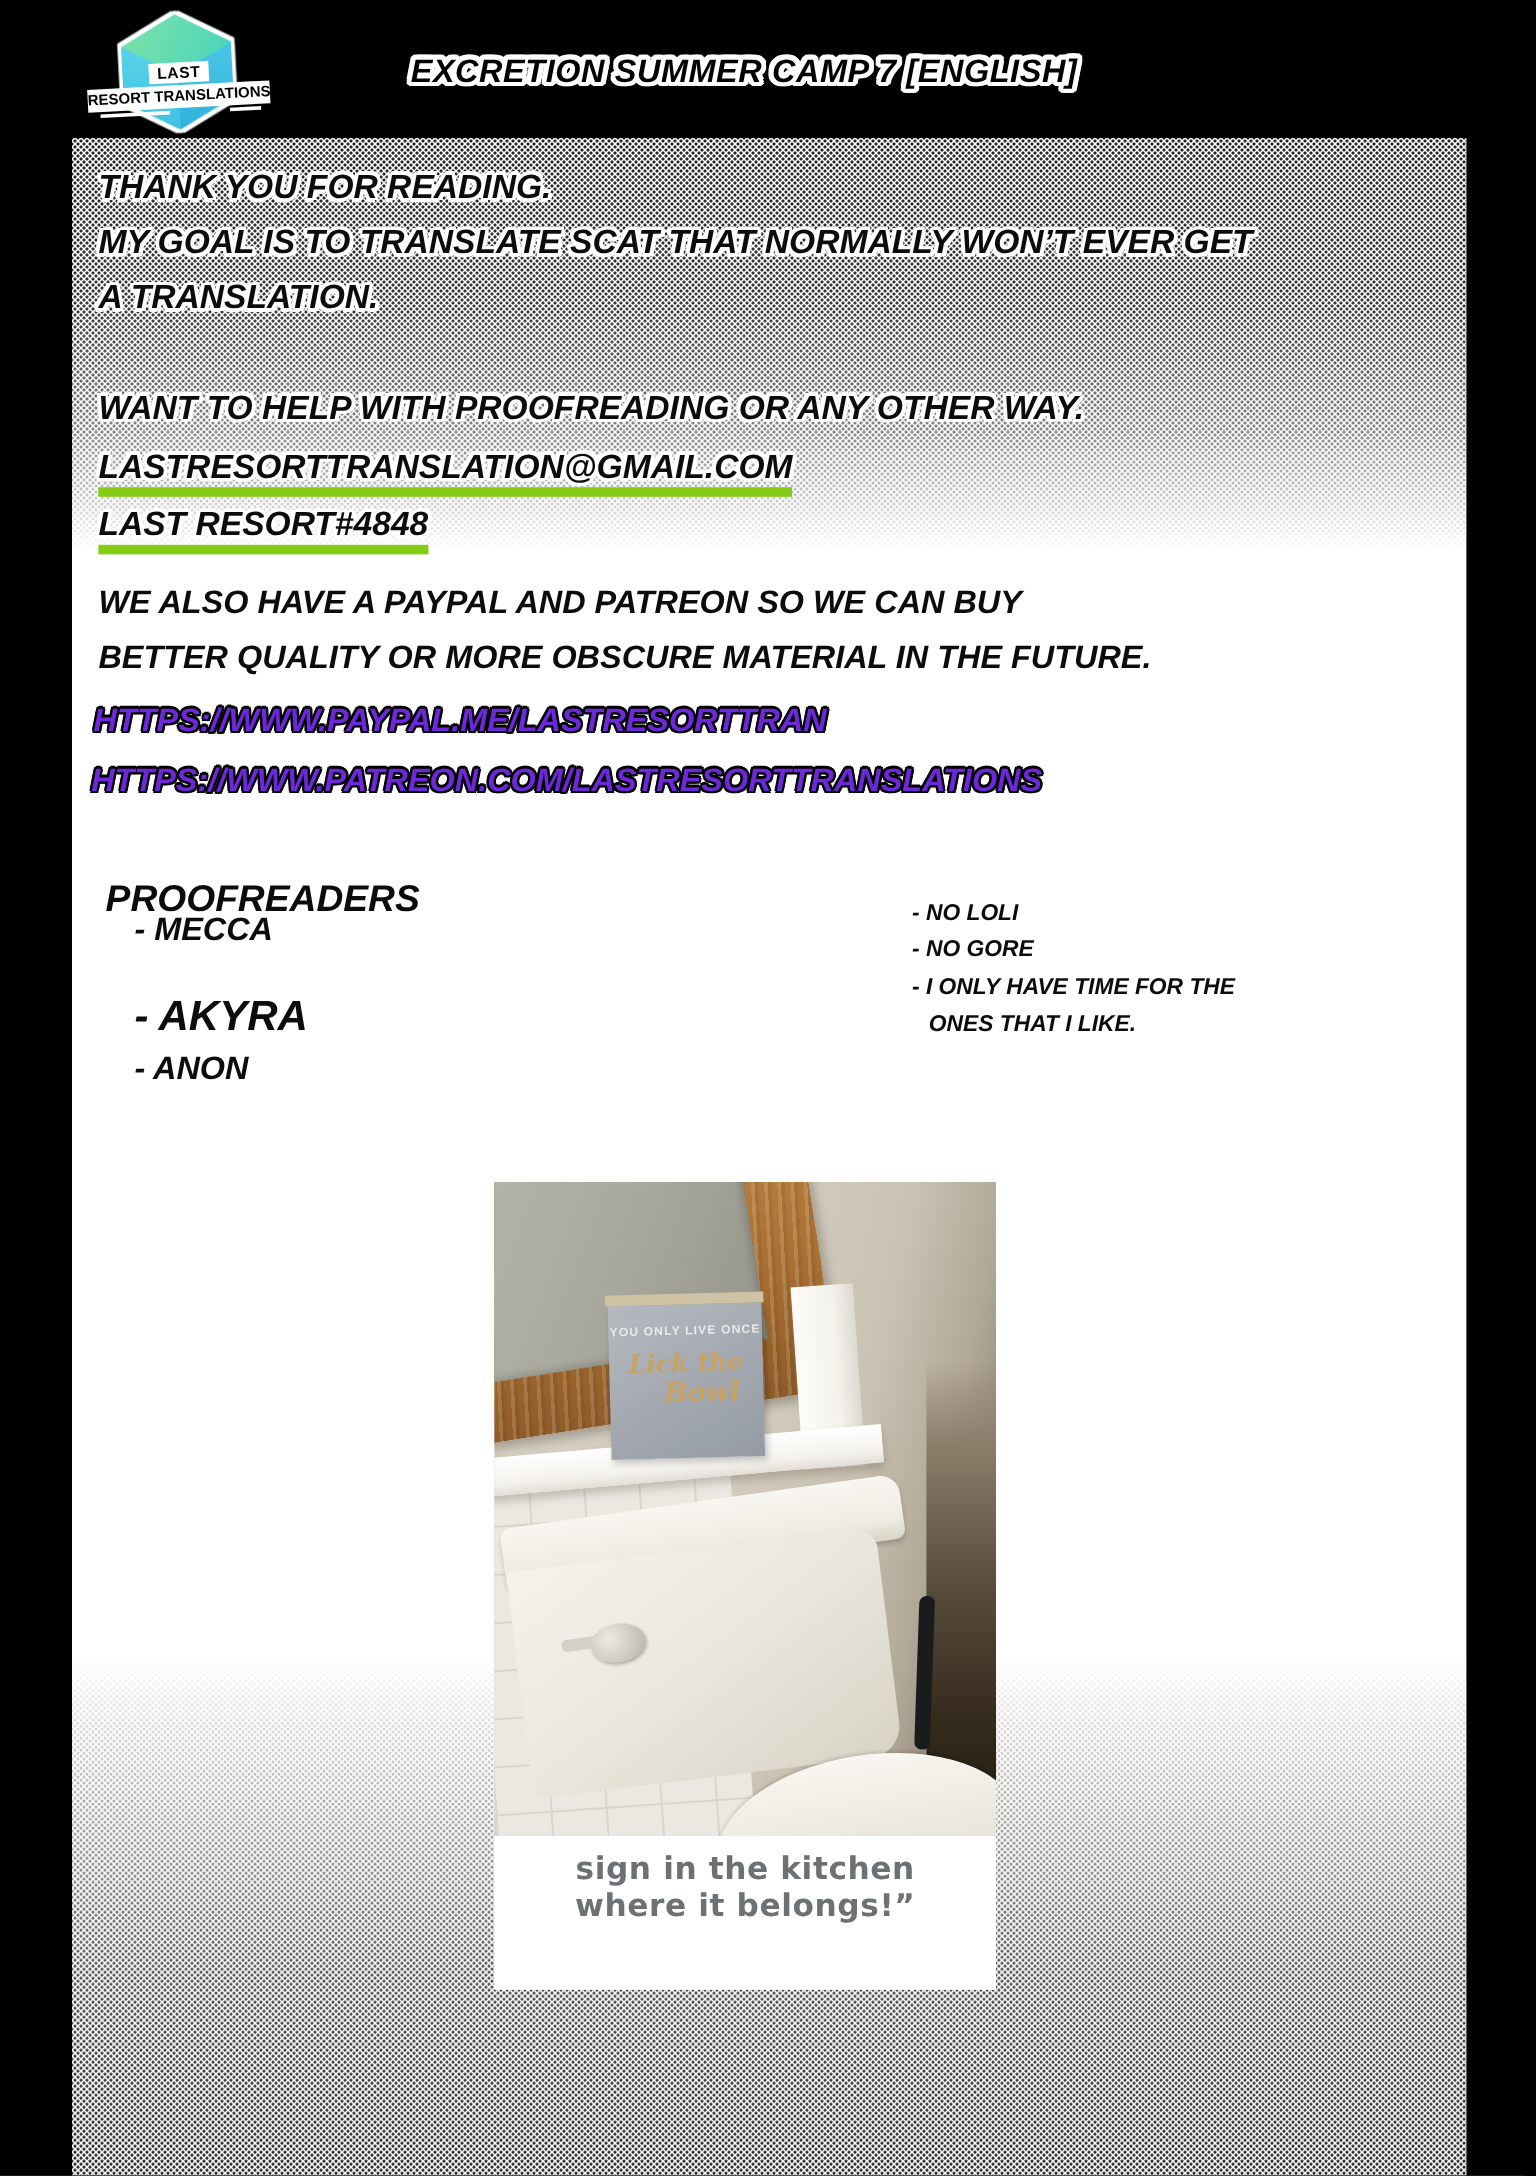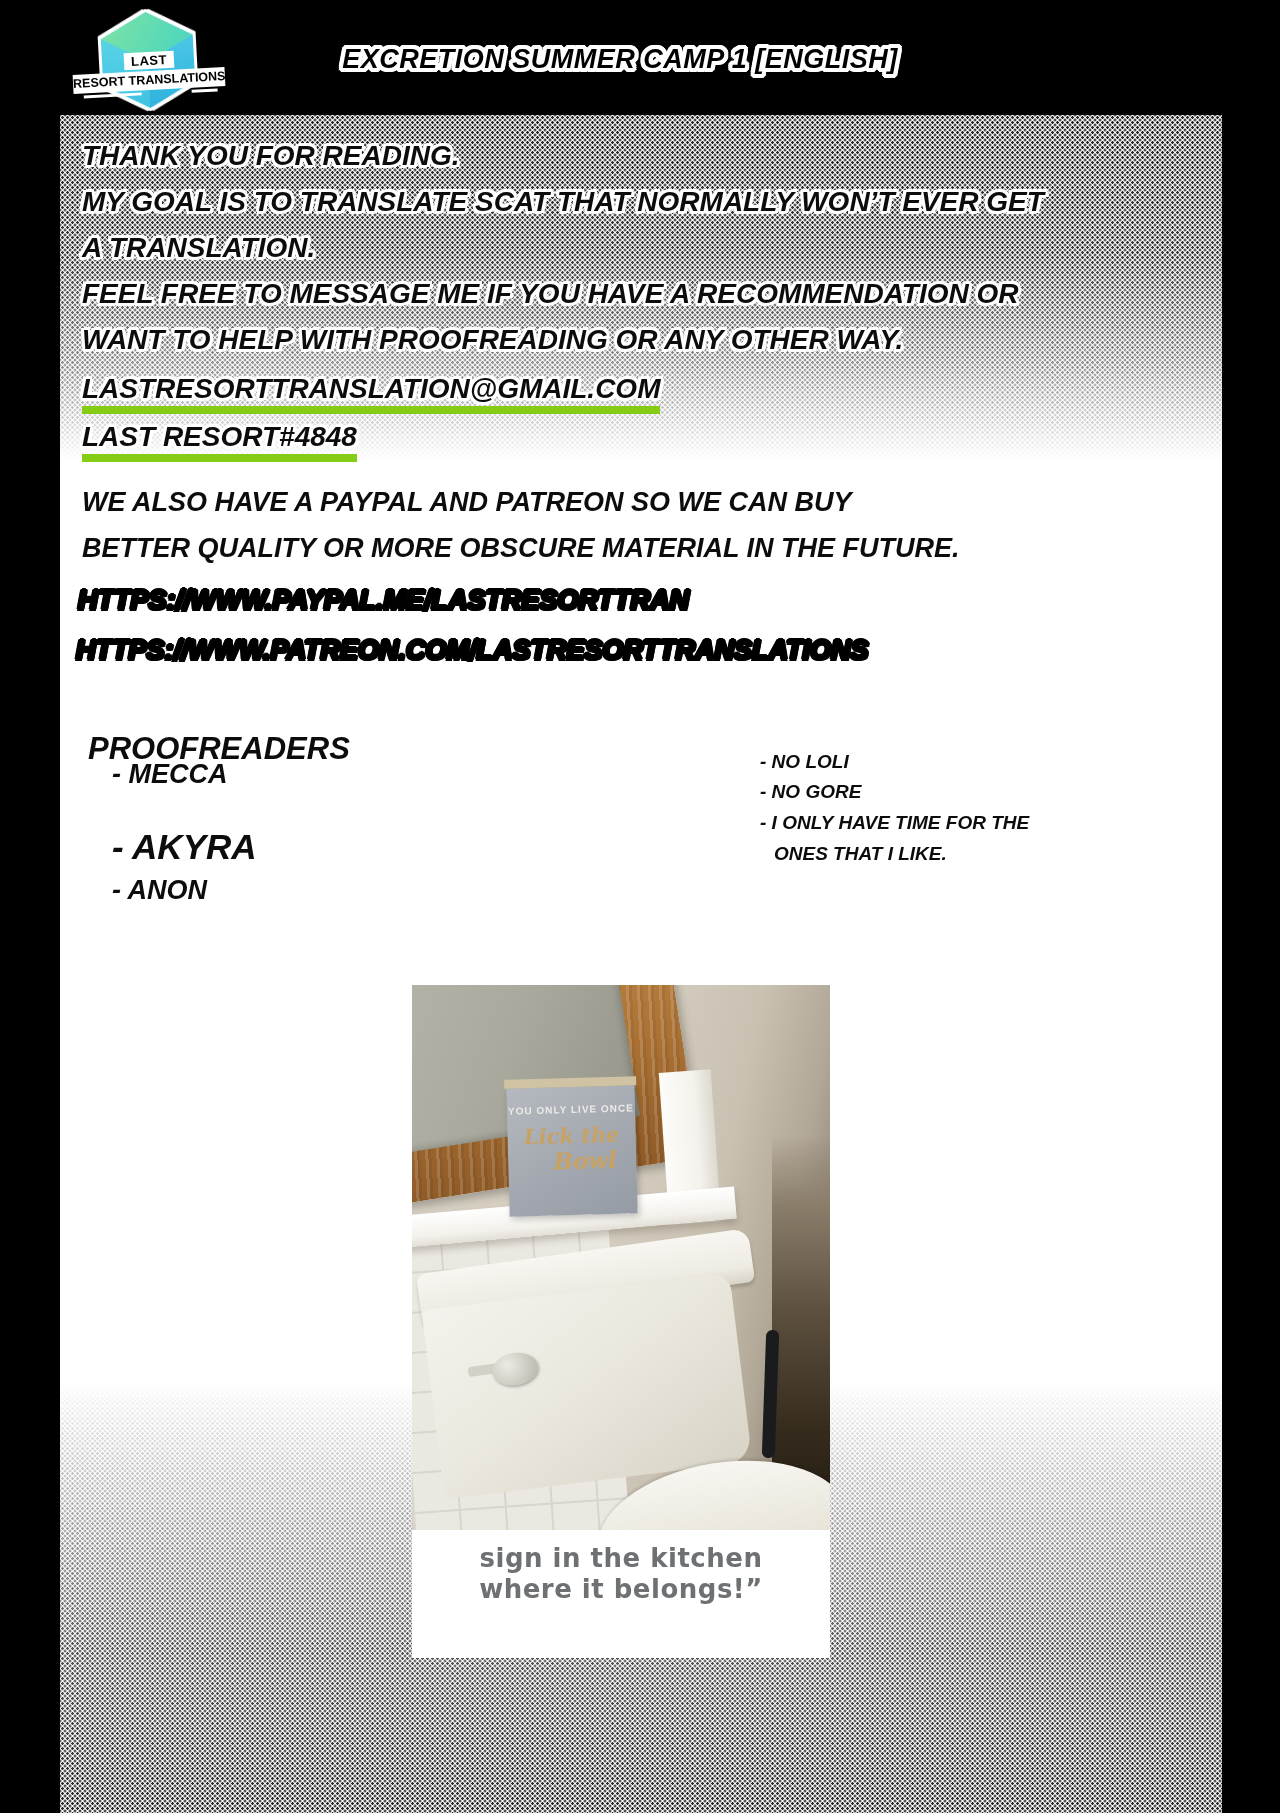--- a/index.html
+++ b/index.html
@@ -50,21 +50,21 @@
       -webkit-mask-image:linear-gradient(to top,rgba(0,0,0,.97) 0%,rgba(0,0,0,.75) 40%,rgba(0,0,0,.35) 72%,transparent 100%);
       mask-image:linear-gradient(to top,rgba(0,0,0,.97) 0%,rgba(0,0,0,.75) 40%,rgba(0,0,0,.35) 72%,transparent 100%);}
 
   .comic{position:absolute;font-family:"Liberation Sans",sans-serif;font-weight:bold;
          font-style:italic;color:#0c0c0c;white-space:nowrap;}
   .halo{text-shadow:-3px 0 0 #fff,3px 0 0 #fff,0 -3px 0 #fff,0 3px 0 #fff,
         -2px -2px 0 #fff,2px -2px 0 #fff,-2px 2px 0 #fff,2px 2px 0 #fff,
         -3px -2px 0 #fff,3px 2px 0 #fff,-2px 3px 0 #fff,2px -3px 0 #fff;}
   .bodyline{left:22px;font-size:28px;}
   .uline{border-bottom:8px solid #84cc16;padding-bottom:2px;}
-  .link{color:#000000;font-size:27px;
+  .link{color:#6d28d9;font-size:27px;
         text-shadow:-2px 0 0 #000,2px 0 0 #000,0 -2px 0 #000,0 2px 0 #000,
         -1.5px -1.5px 0 #000,1.5px -1.5px 0 #000,-1.5px 1.5px 0 #000,1.5px 1.5px 0 #000;}
 
   
   #photo{position:absolute;left:352px;top:870px;width:418px;height:673px;background:#fff;}
   #photo-img{position:absolute;left:0;top:0;width:418px;height:545px;overflow:hidden;
       background:linear-gradient(102deg,#d8d1c4 0%,#d3ccbe 48%,#c9c1b2 66%,#b2a898 80%,#8a7f70 92%,#635948 100%);}
   .mirror{position:absolute;left:-45px;top:-70px;width:315px;height:268px;transform:rotate(-9deg);
       background:linear-gradient(180deg,#c08948 0%,#aa7134 55%,#8f5b27 100%);
       background-image:repeating-linear-gradient(96deg,rgba(255,255,255,.14) 0 3px,rgba(0,0,0,.06) 3px 6px,transparent 6px 11px),
@@ -127,30 +127,29 @@
         <div class="hex-face face-left"></div>
         <div class="hex-face face-right"></div>
       </div>
     </div>
     <div class="logo-strip logo-last">LAST</div>
     <div class="logo-strip logo-resort">RESORT TRANSLATIONS</div>
     <div class="logo-dash dash1"></div>
     <div class="logo-dash dash2"></div>
   </div>
 
-  <div id="page-title">EXCRETION SUMMER CAMP 1 [ENGLISH]</div>
+  <div id="page-title">EXCRETION SUMMER CAMP 7 [ENGLISH]</div>
 
   <div id="page">
     <div class="ht" id="ht-top"></div>
     <div class="ht" id="ht-bottom"></div>
 
     <div class="comic halo bodyline" style="top:25px">THANK YOU FOR READING.</div>
     <div class="comic halo bodyline" style="top:71px">MY GOAL IS TO TRANSLATE SCAT THAT NORMALLY WON’T EVER GET</div>
     <div class="comic halo bodyline" style="top:117px">A TRANSLATION.</div>
-    <div class="comic halo bodyline" style="top:163px">FEEL FREE TO MESSAGE ME IF YOU HAVE A RECOMMENDATION OR</div>
     <div class="comic halo bodyline" style="top:209px">WANT TO HELP WITH PROOFREADING OR ANY OTHER WAY.</div>
 
     <div class="comic halo bodyline" style="top:258px">
       <span class="uline">LASTRESORTTRANSLATION@GMAIL.COM</span>
     </div>
     <div class="comic halo bodyline" style="top:306px">
       <span class="uline">LAST RESORT#4848</span>
     </div>
 
     <div class="comic bodyline" style="top:418px;font-size:27px">BETTER QUALITY OR MORE OBSCURE MATERIAL IN THE FUTURE.</div>

